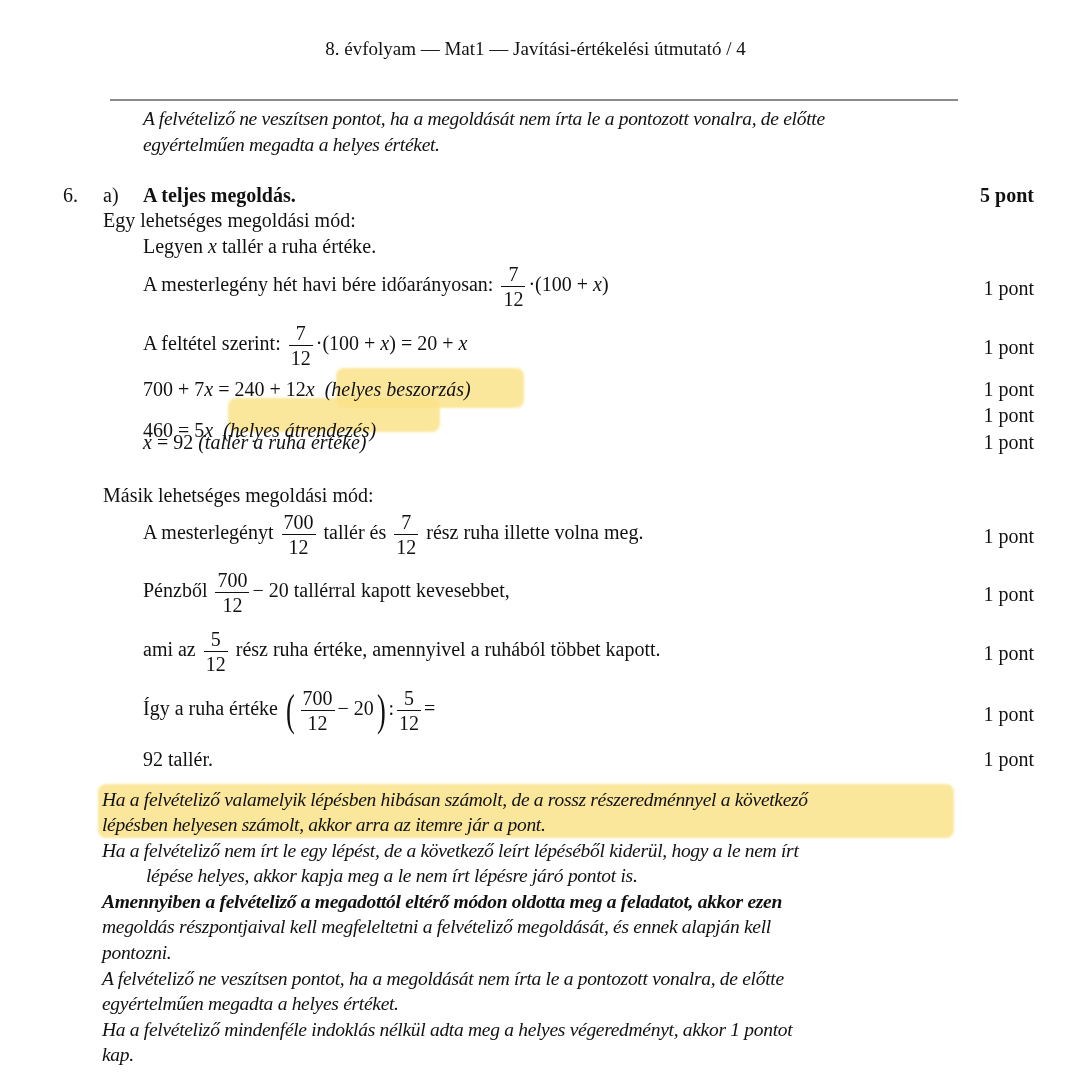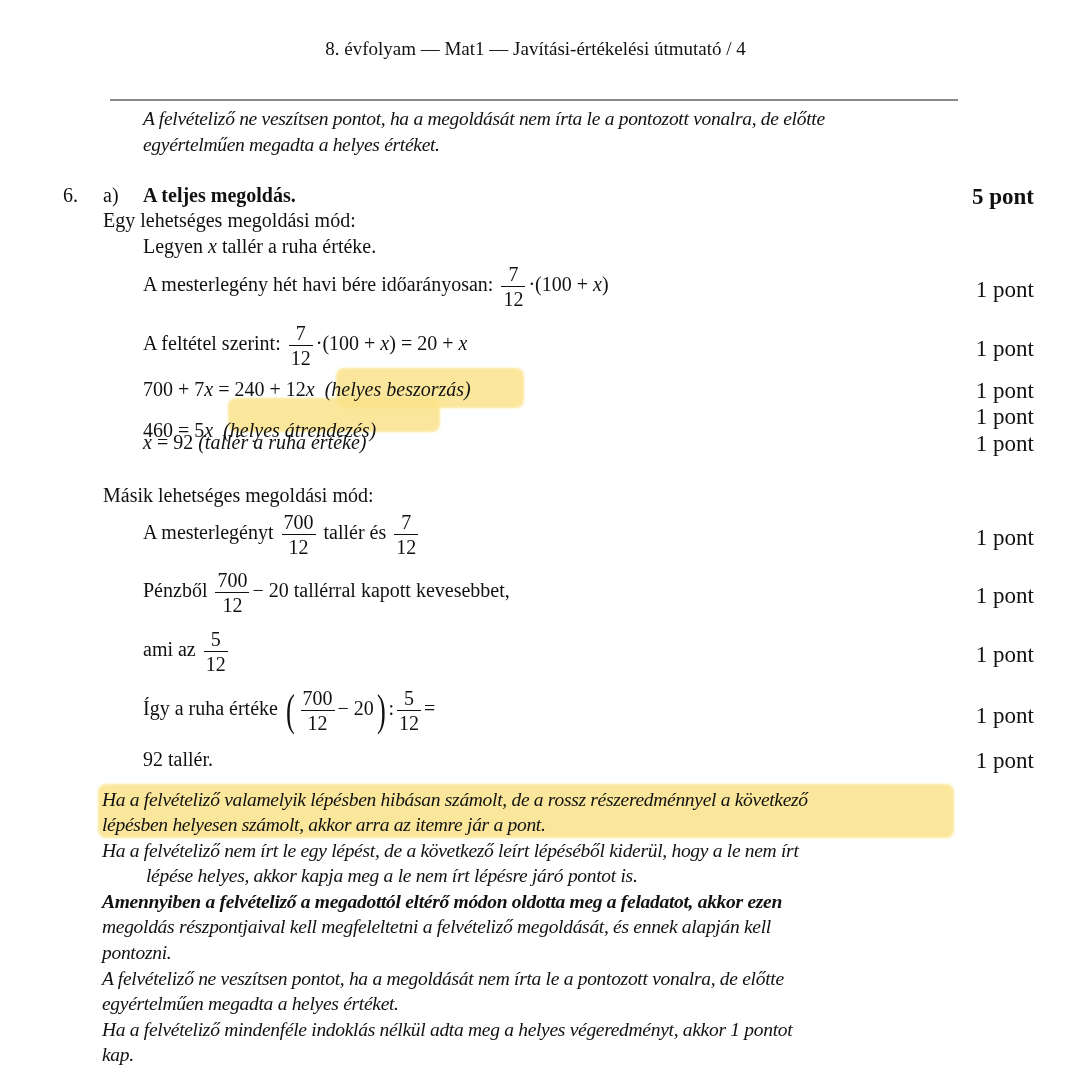--- a/index.html
+++ b/index.html
@@ -5,21 +5,21 @@
   html, body { margin:0; padding:0; background:#ffffff; }
   body { width:1071px; height:1081px; position:relative; overflow:hidden;
          font-family:"Liberation Serif","DejaVu Serif",serif; color:#111; }
   .abs { position:absolute; white-space:nowrap; }
   .header { top:38px; left:0; width:1071px; text-align:center; font-size:19px; }
   .rule { position:absolute; top:99px; left:110px; width:848px; height:2px; background:#8a8a8a; }
   .ital { font-style:italic; }
   .narrow { font-family:"Liberation Sans Narrow","Liberation Serif",serif; font-style:italic; }
   .note { font-size:19.5px; line-height:26px; font-style:italic; letter-spacing:-0.3px; }
   .t { font-size:20px; }
-  .pt { font-size:23px; right:37px; text-align:center; }
+  .pt { font-size:20px; right:37px; text-align:center; }
   .bold { font-weight:bold; }
   .hl { position:absolute; background:#fbe38a; opacity:0.85; border-radius:8px; filter:blur(1.2px); }
   .frac { display:inline-block; vertical-align:middle; text-align:center; margin:0 3px; }
   .frac .num { display:block; padding:0 2px; border-bottom:1.3px solid #111; line-height:24px; }
   .frac .den { display:block; padding:0 2px; line-height:24px; }
   .paren-big { display:inline-block; font-size:44px; vertical-align:middle; transform:scaleX(0.6); line-height:44px; }
   .math { font-family:"Liberation Serif","DejaVu Serif",serif; }
 </style>
 </head>
 <body>
@@ -68,33 +68,35 @@
 <div class="abs t math" style="top:431px; left:143px;"><i>x</i> = 92 <i>(tallér a ruha értéke)</i></div>
 <div class="abs pt" style="top:431px;">1 pont</div>
 
 <div class="abs t" style="top:484px; left:103px;">Másik lehetséges megoldási mód:</div>
 
 <div class="abs t" style="top:510px; left:143px;">
   <span>A mesterlegényt</span>
   <span class="frac math"><span class="num">700</span><span class="den">12</span></span>
   <span>tallér és</span>
   <span class="frac math"><span class="num">7</span><span class="den">12</span></span>
+  <span>rész ruha illette volna meg.</span>
 </div>
 <div class="abs pt" style="top:525px;">1 pont</div>
 
 <div class="abs t" style="top:568px; left:143px;">
   <span>Pénzből</span>
   <span class="frac math"><span class="num">700</span><span class="den">12</span></span><span class="math">− 20</span>
   <span>tallérral kapott kevesebbet,</span>
 </div>
 <div class="abs pt" style="top:583px;">1 pont</div>
 
 <div class="abs t" style="top:627px; left:143px;">
   <span>ami az</span>
   <span class="frac math"><span class="num">5</span><span class="den">12</span></span>
+  <span>rész ruha értéke, amennyivel a ruhából többet kapott.</span>
 </div>
 <div class="abs pt" style="top:642px;">1 pont</div>
 
 <div class="abs t" style="top:686px; left:143px;">
   <span>Így a ruha értéke</span>
   <span class="paren-big">(</span><span class="frac math"><span class="num">700</span><span class="den">12</span></span><span class="math">− 20</span><span class="paren-big">)</span><span class="math">:</span><span class="frac math"><span class="num">5</span><span class="den">12</span></span><span class="math">=</span>
 </div>
 <div class="abs pt" style="top:703px;">1 pont</div>
 
 <div class="abs t" style="top:748px; left:143px;">92 tallér.</div>

